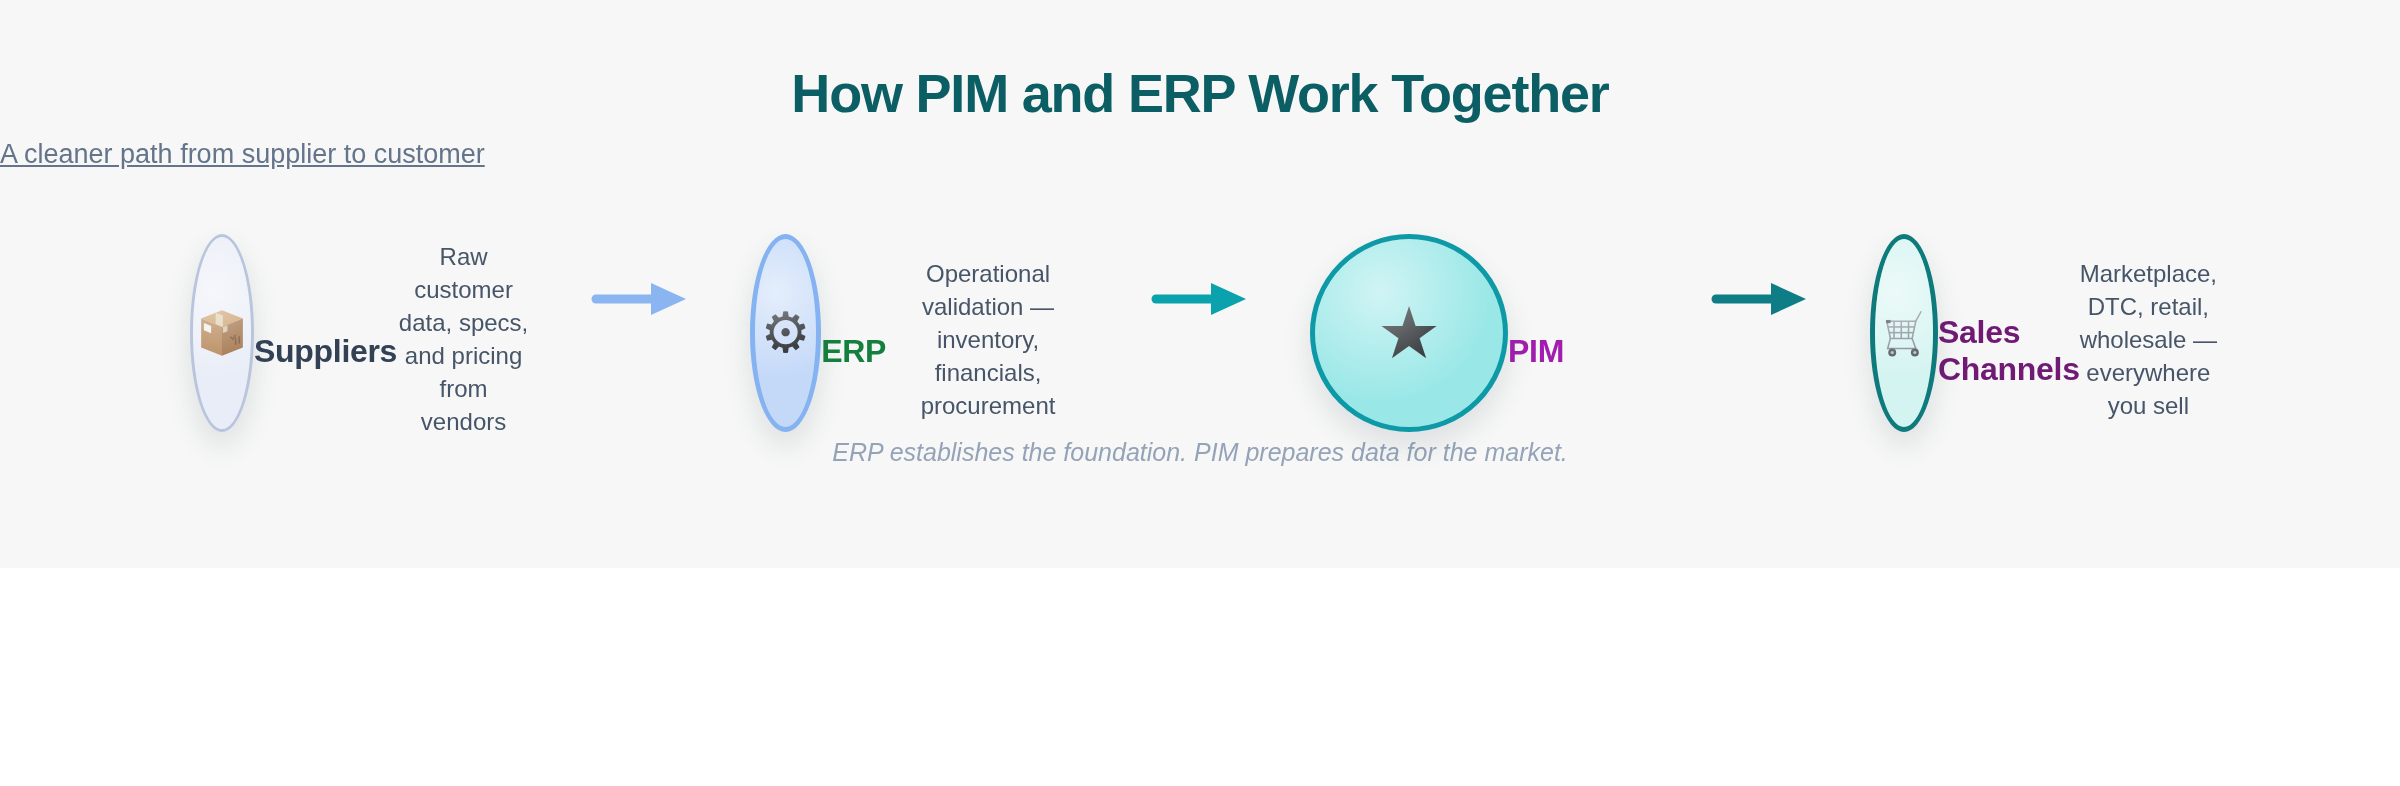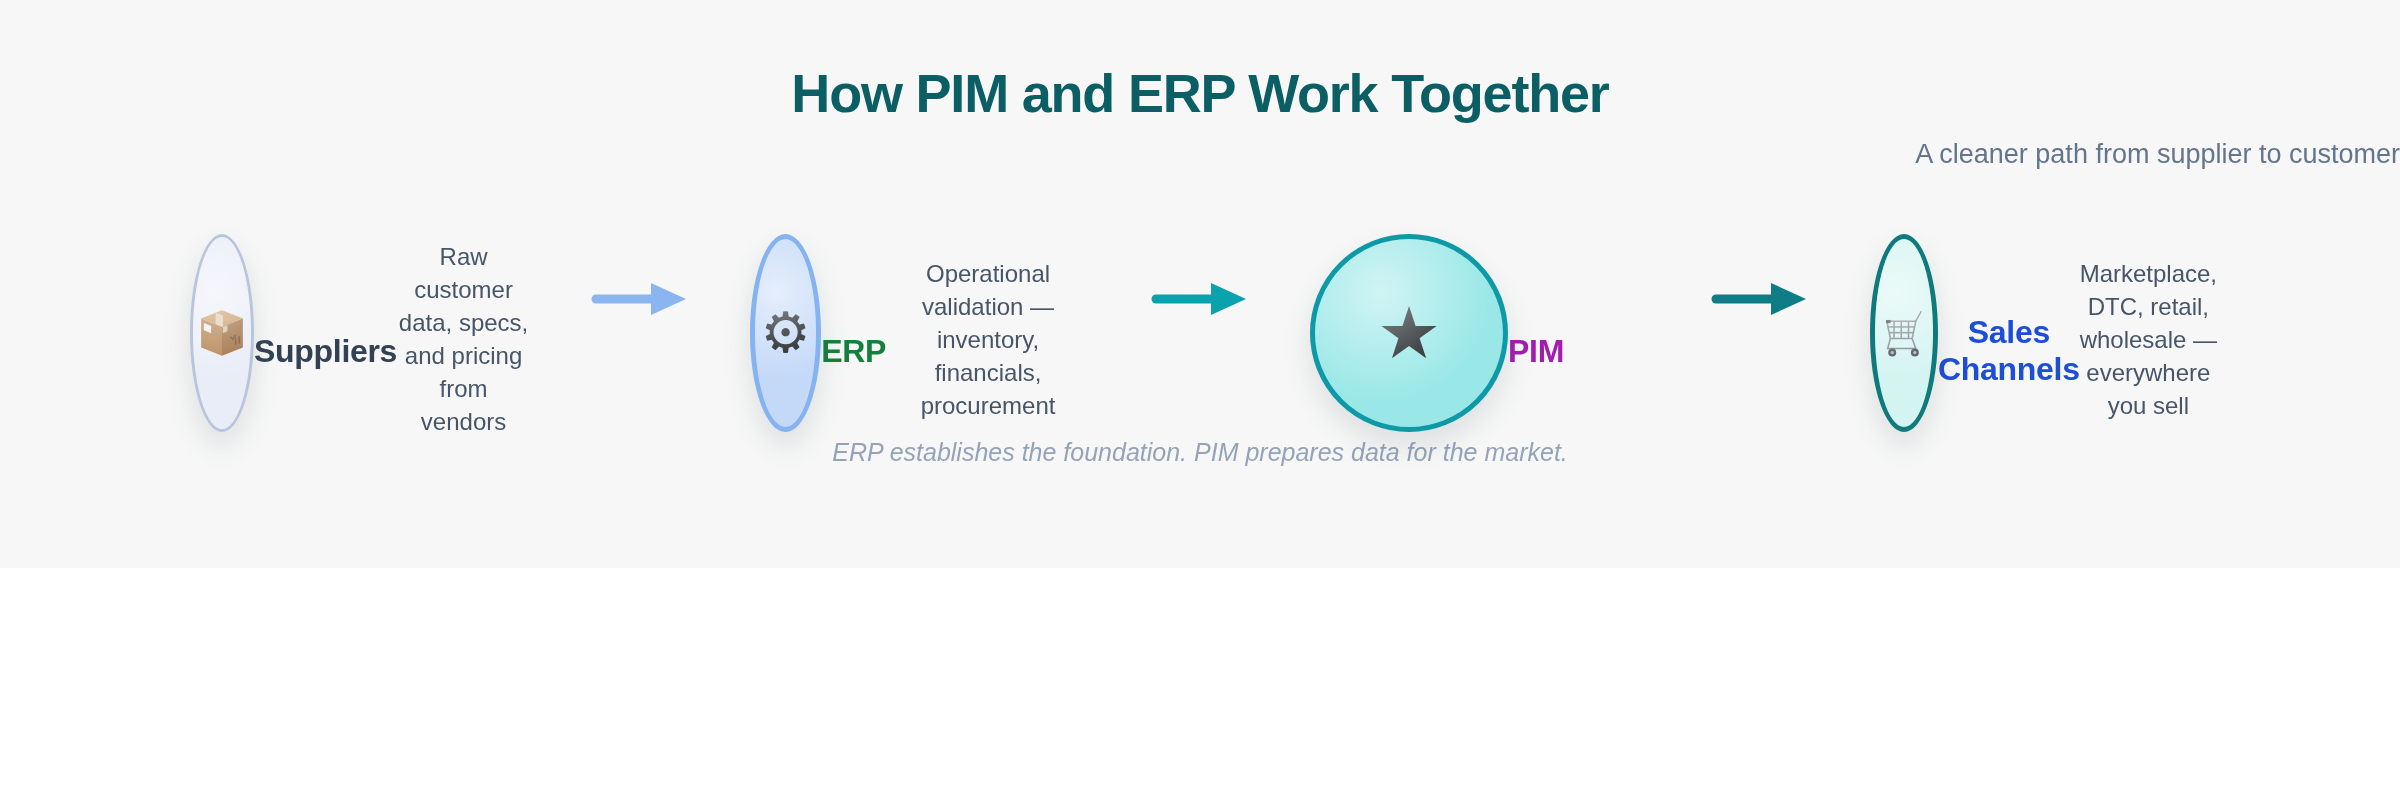--- a/index.html
+++ b/index.html
@@ -15,23 +15,24 @@
     padding-top: 64px;
     text-align: center;
     font-size: 54px;
     font-weight: bold;
     letter-spacing: -1.2px;
     color: var(--title, #0b5f64);
     line-height: 1.1;
   }
   .page-subtitle {
     margin-top: 16px;
-    text-align: right;
+    text-align: left;
     font-size: 27px;
     color: var(--subtitle, #64748b);
+    text-decoration: underline;
   }
   .flow-row {
     margin-top: 58px;
     display: flex;
     justify-content: center;
     align-items: center;
   }
   .flow-node {
     width: 340px;
     display: flex;
@@ -174,21 +175,21 @@
             <path d="M17 38 L14 49 L46 49"></path>
             <path d="M41 38 L45 49"></path>
           </g>
           <rect x="12.2" y="17.6" width="5" height="3.6" fill="#3a3f46"></rect>
           <circle cx="19" cy="53.5" r="4.4" fill="#4a4f57"></circle>
           <circle cx="19" cy="53.5" r="1.7" fill="#b9bec6"></circle>
           <circle cx="44" cy="53.5" r="4.4" fill="#4a4f57"></circle>
           <circle cx="44" cy="53.5" r="1.7" fill="#b9bec6"></circle>
         </svg>
       </div>
-      <div class="node-title" style="color: #1d4ed8; text-align: center;">Sales Channels</div>
+      <div class="node-title" style="color: #701a75;">Sales Channels</div>
       <div class="node-desc">Marketplace, DTC, retail, wholesale — everywhere you sell</div>
     </div>
 
   </div>
 
   <div class="footnote">ERP establishes the foundation. PIM prepares data for the market.</div>
 
 </div>
 
 </body></html>

